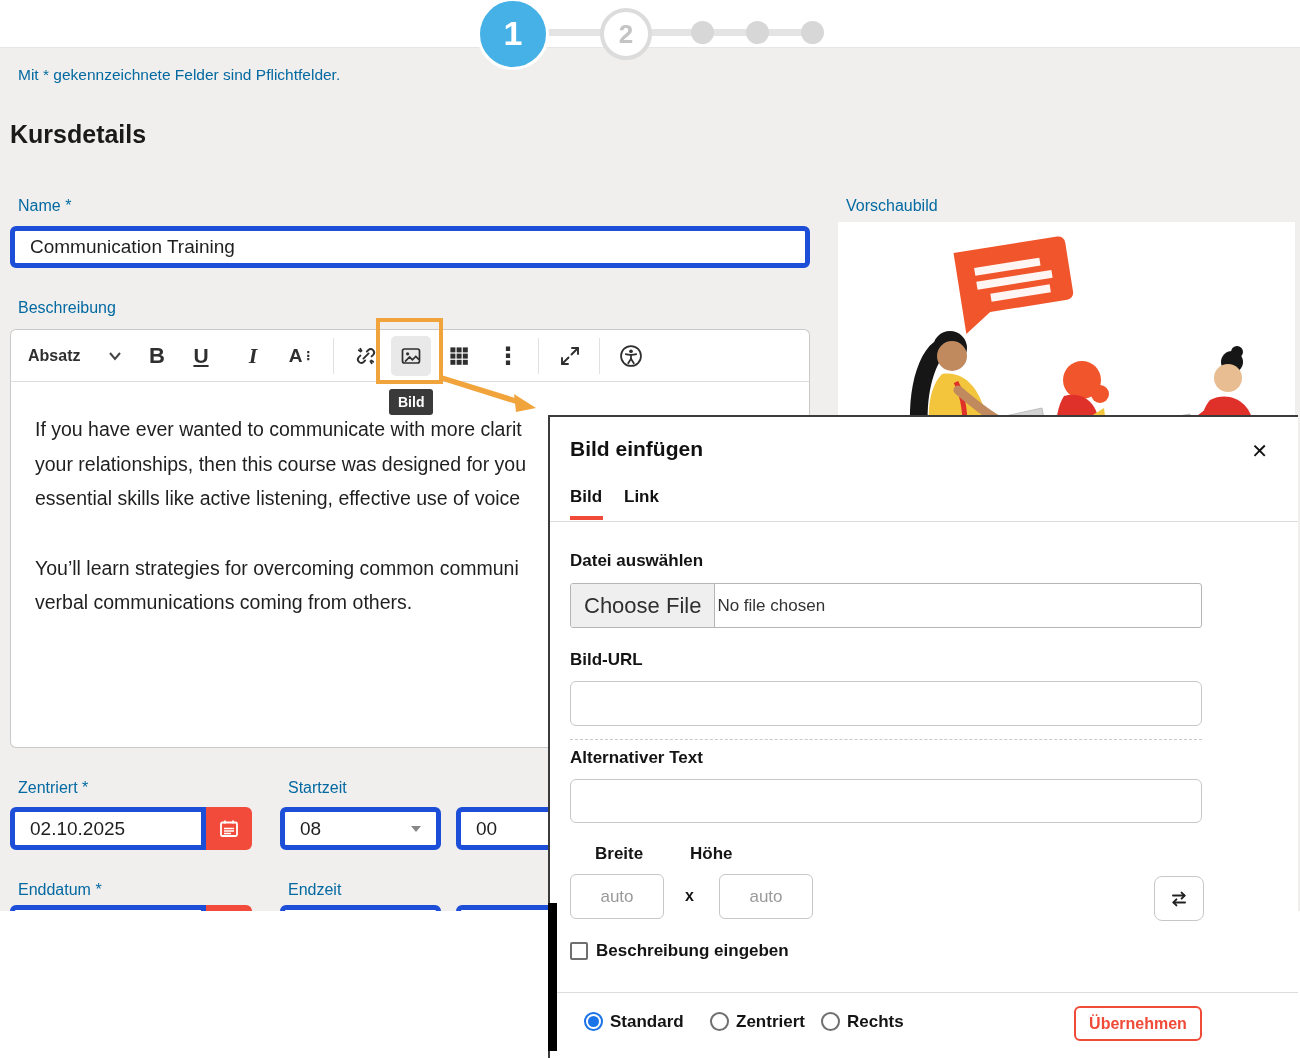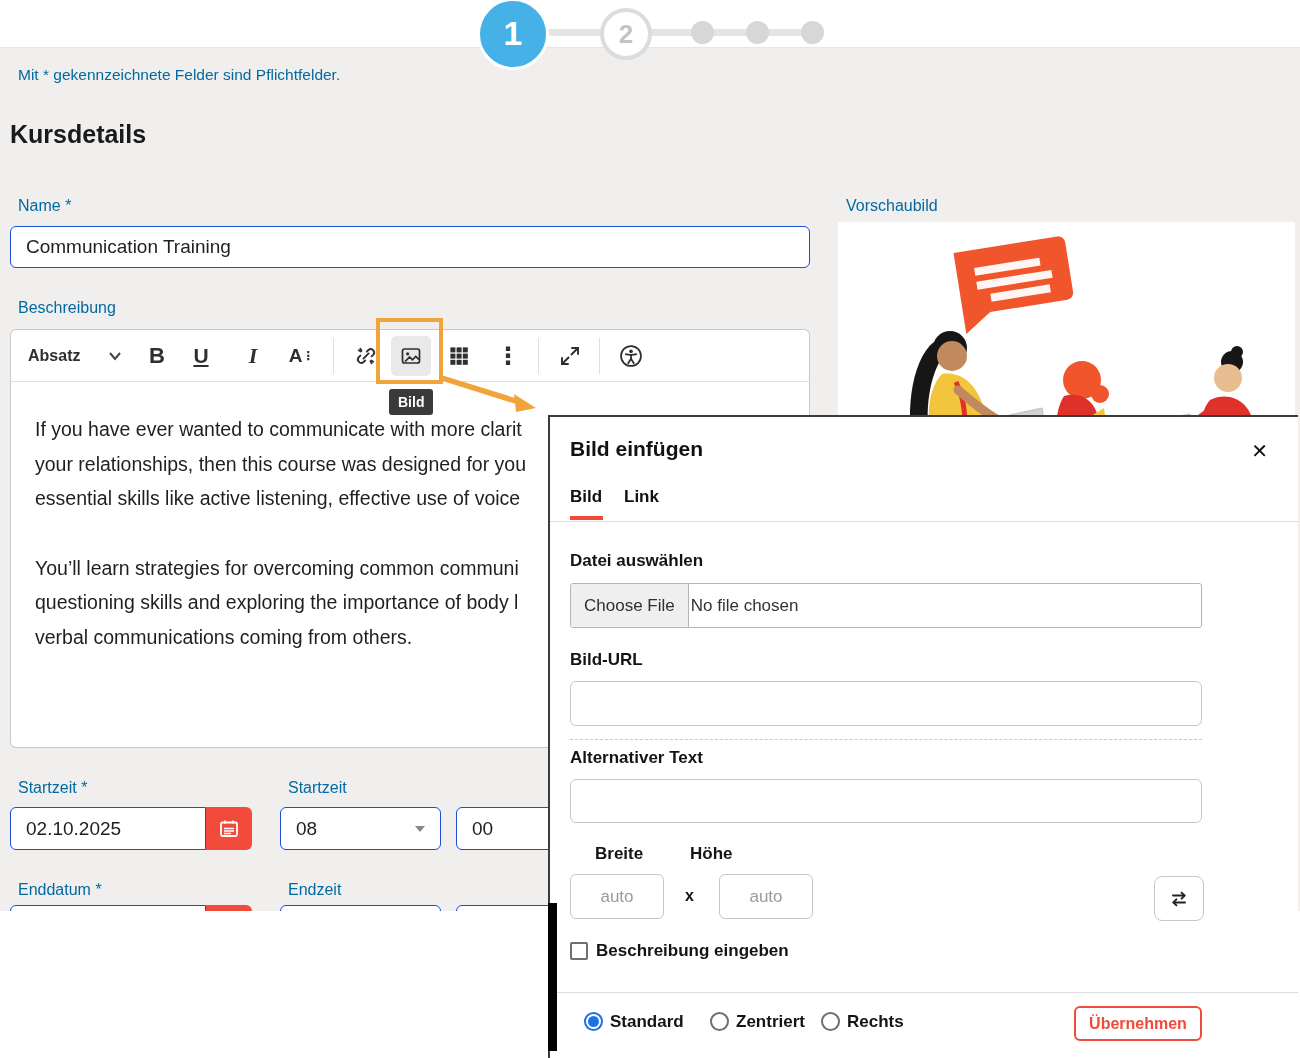--- a/index.html
+++ b/index.html
@@ -12,21 +12,21 @@
   .step-line{height:7px;background:#e4e4e4;top:29px;z-index:2;}
   .step-circle{border-radius:50%;text-align:center;z-index:3;}
   .step1{left:477px;top:-2px;width:66px;height:66px;background:#45b1e6;border:3px solid #fff;
          color:#fff;font-size:34px;font-weight:bold;line-height:64px;}
   .step2{left:600px;top:8px;width:44px;height:44px;background:#fff;border:4px solid #dcdcdc;
          color:#c4c4c4;font-size:26px;font-weight:bold;line-height:44px;}
   .step-dot{width:23px;height:23px;background:#d7d7d7;border-radius:50%;top:21px;z-index:3;}
   
   .lbl{font-size:16px;color:#0369a1;z-index:2;margin-left:8px;}
   .h1{font-size:25px;font-weight:bold;z-index:2;}
-  .inputbox{background:#fff;border:1px solid #1d4ed8;border-radius:6px;font-size:19px;color:#1f1f1f;
+  .inputbox{background:#fff;border:5px solid #1d4ed8;border-radius:6px;font-size:19px;color:#1f1f1f;
             padding:0 15px;box-sizing:border-box;z-index:2;font-family:inherit;}
   input.inputbox{outline:none;}
   
   .toolbar{left:10px;top:329px;width:800px;height:53px;background:#fff;border:1px solid #c9c9c9;
            border-bottom:none;border-radius:6px 6px 0 0;z-index:2;box-sizing:border-box;}
   .tb-item{position:absolute;top:0;height:51px;display:flex;align-items:center;justify-content:center;color:#2f2f2f;}
   .tb-divider{position:absolute;top:8px;width:1px;height:36px;background:#e0e0e0;}
   .editor-body{left:10px;top:381px;width:800px;height:367px;background:#fff;border:1px solid #c9c9c9;
                border-top:1px solid #dedede;border-radius:0 0 6px 6px;z-index:2;box-sizing:border-box;
                overflow:hidden;padding:30px 0 0 24px;}
@@ -51,21 +51,21 @@
   .m-tab{font-size:17px;font-weight:bold;color:#111;}
   .m-underline{background:#f04a38;height:4px;width:33px;}
   .m-hr{border-top:1px solid #ddd;height:0;}
   .m-dashed{border-top:1px dashed #c9c9c9;height:0;}
   .m-lbl{font-size:17px;font-weight:bold;color:#141414;}
   .m-input{background:#fff;border:1px solid #c7c7c7;border-radius:6px;box-sizing:border-box;
            font-size:17px;padding:0 12px;font-family:inherit;outline:none;}
   .m-input::placeholder{color:#9a9a9a;}
   .file-widget{border:1px solid #b5b5b5;border-radius:3px;background:#fff;display:flex;align-items:stretch;box-sizing:border-box;}
   .file-btn{background:#efefef;border-right:1px solid #b5b5b5;display:flex;align-items:center;
-            padding:0 13px;font-size:17px;color:#2f2f2f;border-radius:2px 0 0 2px;}
+            padding:0 13px;font-size:22px;color:#2f2f2f;border-radius:2px 0 0 2px;}
   .file-txt{display:flex;align-items:center;padding:0 2px;font-size:17px;color:#333;}
   .checkbox{width:18px;height:18px;border:2px solid #6f6f6f;border-radius:2px;background:#fff;box-sizing:border-box;}
   .radio{width:19px;height:19px;border-radius:50%;box-sizing:border-box;background:#fff;}
   .radio.sel{border:2px solid #1a73e8;display:flex;align-items:center;justify-content:center;}
   .radio.sel::after{content:"";width:11px;height:11px;border-radius:50%;background:#1a73e8;}
   .radio.unsel{border:2px solid #6f6f6f;}
   .apply-btn{border:2px solid #f04a38;border-radius:6px;background:#fff;color:#f04a38;
              font-size:16px;font-weight:bold;font-family:inherit;cursor:pointer;}
   .swap-btn{border:1px solid #c7c7c7;border-radius:8px;background:#fff;display:flex;align-items:center;justify-content:center;}
   .black-bar{left:548px;top:903px;width:9px;height:148px;background:#000;z-index:11;}
@@ -217,32 +217,31 @@
       </g>
     </svg>
   </div>
 </div>
 
 <div class="abs editor-body">
   <div class="ed-line">If you have ever wanted to communicate with more clarit</div>
   <div class="ed-line">your relationships, then this course was designed for you</div>
   <div class="ed-line">essential skills like active listening, effective use of voice</div>
   <div class="ed-line p2">You’ll learn strategies for overcoming common communi</div>
-  <div class="ed-line">questioning skills and exploring the importance of body l</div>
   <div class="ed-line">verbal communications coming from others.</div>
 </div>
 
 <div class="abs hl-box"></div>
 <div class="abs tooltip">Bild</div>
 <svg class="abs" style="left:436px;top:370px;z-index:12;" width="110" height="50">
   <path d="M6 8 L86 33" stroke="#f2a43c" stroke-width="5.5" fill="none"></path>
   <polygon points="100,38 78,24 80,42" fill="#f2a43c"></polygon>
 </svg>
 
-<div class="abs lbl" style="left:10px;top:779px;">Startzeit *</div>
+<div class="abs lbl" style="left:10px;top:779px;">Zentriert *</div>
 <input class="abs inputbox" style="left: 10px; top: 807px; width: 196px; height: 43px; border-radius: 6px 0px 0px 6px;" value="02.10.2025">
 <div class="abs red-btn" style="left:206px;top:807px;width:46px;height:43px;">
   <svg width="24" height="24" viewBox="0 0 24 24">
     <rect x="4" y="5.5" width="16" height="13.5" rx="1.5" fill="none" stroke="#fff" stroke-width="1.8"></rect>
     <path d="M8 3.5 v3 M16 3.5 v3" stroke="#fff" stroke-width="1.8"></path>
     <path d="M7 11.5 h10 M7 14 h10 M7 16.5 h7" stroke="#fff" stroke-width="1.4"></path>
   </svg>
 </div>
 <div class="abs lbl" style="left:280px;top:779px;">Startzeit</div>
 <div class="abs inputbox" style="left:280px;top:807px;width:161px;height:43px;display:flex;align-items:center;justify-content:space-between;">

